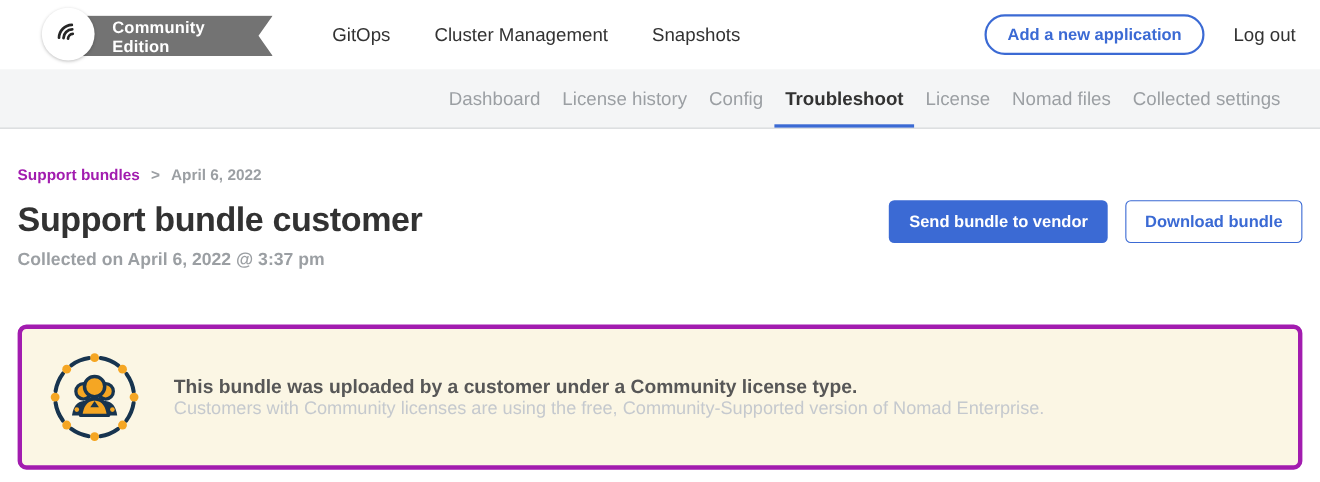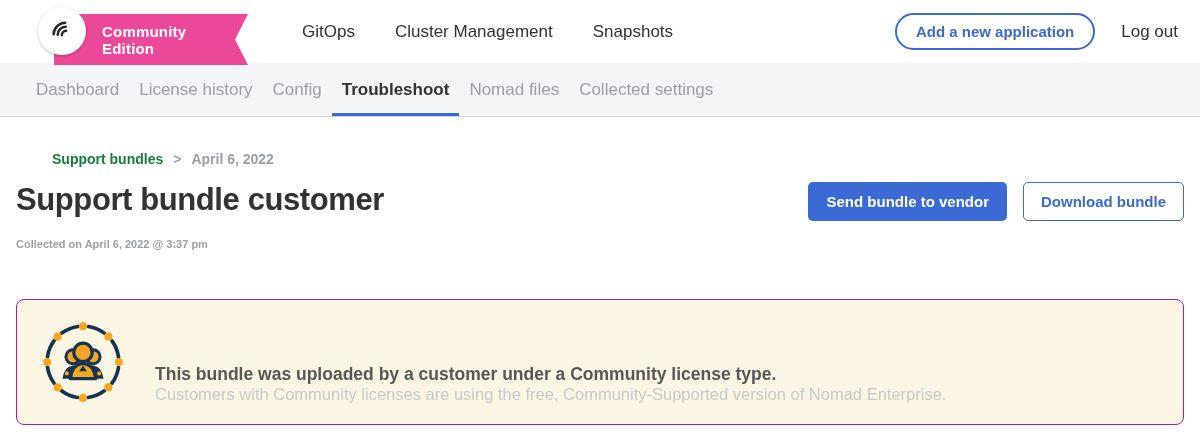--- a/index.html
+++ b/index.html
@@ -2,62 +2,62 @@
 <html><head>
 <meta charset="utf-8">
 <style>
   * { margin:0; padding:0; box-sizing:border-box; }
   html,body { width:1200px; height:438px; background:#ffffff; overflow:hidden;
     font-family:"Liberation Sans","DejaVu Sans",sans-serif; -webkit-font-smoothing:antialiased; }
 
   
   .topbar { height:63px; display:flex; align-items:stretch; background:#fff; padding-left:38px; }
   .brand { position:relative; display:flex; align-items:center; width:210px; flex:0 0 auto; }
-  .badge { position:absolute; left:16px; top:14px; height:51px; display:flex; align-items:center;
-    background:#ec4899; color:#fff; font-size:15px; font-weight:700; letter-spacing:.2px;
+  .badge { position:absolute; left:16px; top:14px; height:37px; display:flex; align-items:flex-end;
+    background:#737373; color:#fff; font-size:15px; font-weight:700; letter-spacing:.2px;
     padding:0 26px 0 48px; clip-path:polygon(0 0,100% 0,calc(100% - 13px) 50%,100% 100%,0 100%); }
   .logo-circle { position:absolute; left:0; top:7px; width:48px; height:48px; border-radius:50%;
     background:#fff; box-shadow:0 1px 3px rgba(0,0,0,.25); display:flex; align-items:center; justify-content:center; z-index:2; cursor:pointer; }
   .topnav { display:flex; align-items:stretch; margin-left:34px; }
   .topnav-item { position:relative; display:flex; align-items:center; padding:0 20px;
     font-size:17px; font-weight:500; color:#323232; cursor:pointer; text-decoration:none; }
   .topnav-item.active::after { content:""; position:absolute; left:0; right:0; bottom:0; height:4px; background:#3b6ad4; }
   .top-actions { margin-left:auto; display:flex; align-items:center; padding-right:22px; }
   .btn-add-app { background:#fff; border:2px solid #3b6ad4; color:#3b6ad4; font-weight:700;
     font-size:15px; padding:8px 19px; border-radius:20px; cursor:pointer;
     font-family:inherit; }
   .logout { margin-left:26px; font-size:17px; color:#323232; cursor:pointer; text-decoration:none; }
 
   
   .subnav { height:54px; background:#f4f5f6; border-bottom:1px solid #d2d5d8;
-    display:flex; align-items:stretch; justify-content:flex-start; padding:0 26px; }
+    display:flex; align-items:stretch; justify-content:flex-end; padding:0 26px; }
   .subnav-item { position:relative; display:flex; align-items:center; padding:0 10px;
     font-size:17px; font-weight:500; color:#9b9fa3; cursor:pointer; text-decoration:none; }
   .subnav-item.active { color:#323232; font-weight:600; }
   .subnav-item.active::after { content:""; position:absolute; left:0; right:0; bottom:0; height:3px; background:#3b6ad4; }
 
   
   .content { padding:0 16px; }
   .breadcrumb { margin-top:34px; font-size:14px; font-weight:700; display:flex; align-items:center; }
-  .breadcrumb-link { color:#15803d; text-decoration:none; cursor:pointer;margin-left:36px; }
+  .breadcrumb-link { color:#a21caf; text-decoration:none; cursor:pointer; }
   .breadcrumb-sep { color:#9b9fa3; margin:0 10px; font-weight:700; }
   .breadcrumb-current { color:#9b9fa3; }
 
   .title-row { margin-top:15px; display:flex; align-items:flex-start; }
   .page-title { font-size:31px; font-weight:700; color:#323232; letter-spacing:-.4px; line-height:36px; }
   .title-actions { margin-left:auto; display:flex; gap:16px;border-radius:15px; }
   .btn-primary { background:#3b6ad4; color:#fff; border:none; font-weight:700; font-size:15px;
     padding:11px 18px; border-radius:5px; cursor:pointer; font-family:inherit; }
   .btn-secondary { background:#fff; color:#3b6ad4; border:1.5px solid #3b6ad4; font-weight:700;
     font-size:15px; padding:10px 17px; border-radius:5px; cursor:pointer; font-family:inherit; }
-  .collected { margin-top:17px; font-size:11px; font-weight:700; color:#9b9fa3; }
+  .collected { margin-top:7px; font-size:16px; font-weight:700; color:#9b9fa3; }
 
   
-  .notice { margin-top:49px; border:1px solid #a21caf; background:#fbf6e4; border-radius:8px;
-    display:flex; align-items:flex-end; padding:20px 24px; gap:30px; }
+  .notice { margin-top:49px; border:4px solid #a21caf; background:#fbf6e4; border-radius:8px;
+    display:flex; align-items:center; padding:20px 24px; gap:30px; }
   .notice-icon { width:84px; height:84px; flex:0 0 auto; }
   .notice-title { font-size:17.5px; font-weight:700; color:#575757; }
   .notice-desc { font-size:16.5px; color:#c5c9ce; }
 </style>
 </head>
 <body>
 
 <header class="topbar">
   <div class="brand">
     <div class="badge">
@@ -84,20 +84,21 @@
     <button class="btn-add-app">Add a new application</button>
     <a class="logout">Log out</a>
   </div>
 </header>
 
 <nav class="subnav">
   <a class="subnav-item">Dashboard</a>
   <a class="subnav-item">License history</a>
   <a class="subnav-item">Config</a>
   <a class="subnav-item active">Troubleshoot</a>
+  <a class="subnav-item">License</a>
   <a class="subnav-item">Nomad files</a>
   <a class="subnav-item">Collected settings</a>
 </nav>
 
 <main class="content">
   <div class="breadcrumb">
     <a class="breadcrumb-link">Support bundles</a>
     <span class="breadcrumb-sep">&gt;</span>
     <span class="breadcrumb-current">April 6, 2022</span>
   </div>

